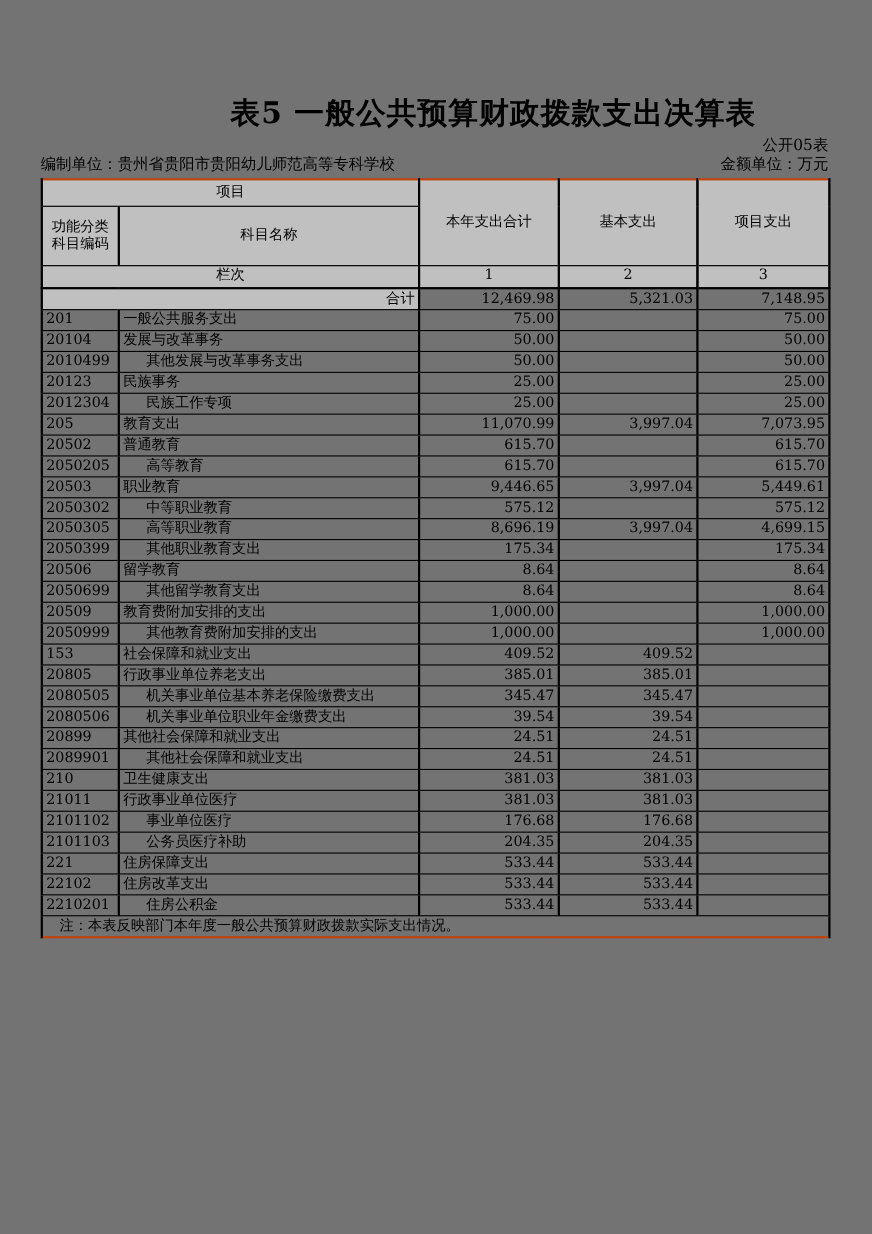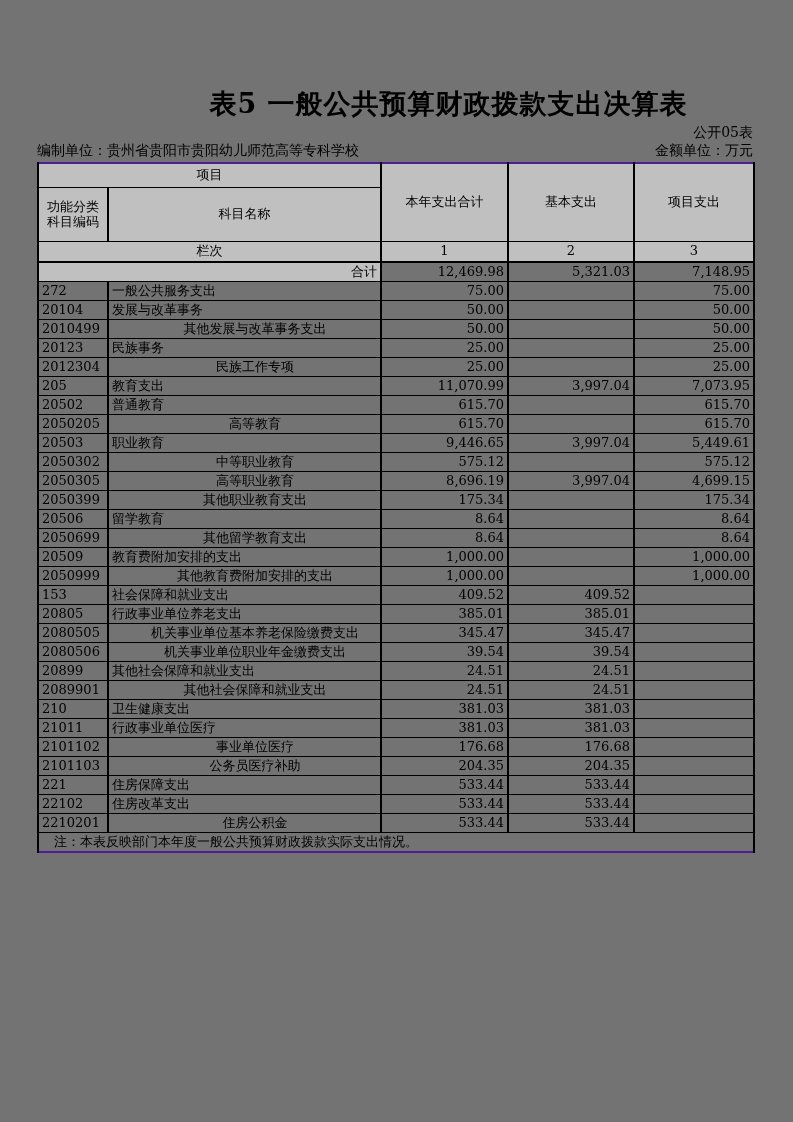--- a/index.html
+++ b/index.html
@@ -40,21 +40,21 @@
     display: flex;
     justify-content: space-between;
     line-height: 19px;
     gap: 40px;
   }
   table.report {
     width: 716px;
     margin: 2px 0 0 37px;
     border-collapse: collapse;
     table-layout: fixed;
-    border: 2px solid #4c1d95;
+    border: 2px solid #c2410c;
     font-size: 13px;
   }
   table.report th,
   table.report td {
     border: 1px solid #000;
     border-left-width: 2px;
     border-right-width: 2px;
     padding: 0 3px;
     overflow: hidden;
     white-space: nowrap;
@@ -73,21 +73,21 @@
   tbody.data tr td { height: 18px; }
   td.code {
     text-align: left;
     vertical-align: middle;
   }
   td.name {
     text-align: left;
     vertical-align: middle;
     padding-left: 4px;
   }
-  td.name.indent { padding-left: 24px; text-align: center; }
+  td.name.indent { padding-left: 24px; }
   td.num {
     text-align: right;
     vertical-align: middle;
     padding-right: 2px;
   }
   td.total-label {
     background: #c0c0c0;
     text-align: right;
     vertical-align: middle;
   }
@@ -147,21 +147,21 @@
     </thead>
     <tbody class="data">
       <tr class="total-row">
         <td class="total-label" colspan="2">合计</td>
         <td class="num">12,469.98</td>
         <td class="num">5,321.03</td>
         <td class="num">7,148.95</td>
       </tr>
 
       <tr>
-    <td class="code">272</td>
+    <td class="code">201</td>
     <td class="name">一般公共服务支出</td>
     <td class="num">75.00</td>
     <td class="num"></td>
     <td class="num">75.00</td>
   </tr>
         <tr>
     <td class="code">20104</td>
     <td class="name">发展与改革事务</td>
     <td class="num">50.00</td>
     <td class="num"></td>

